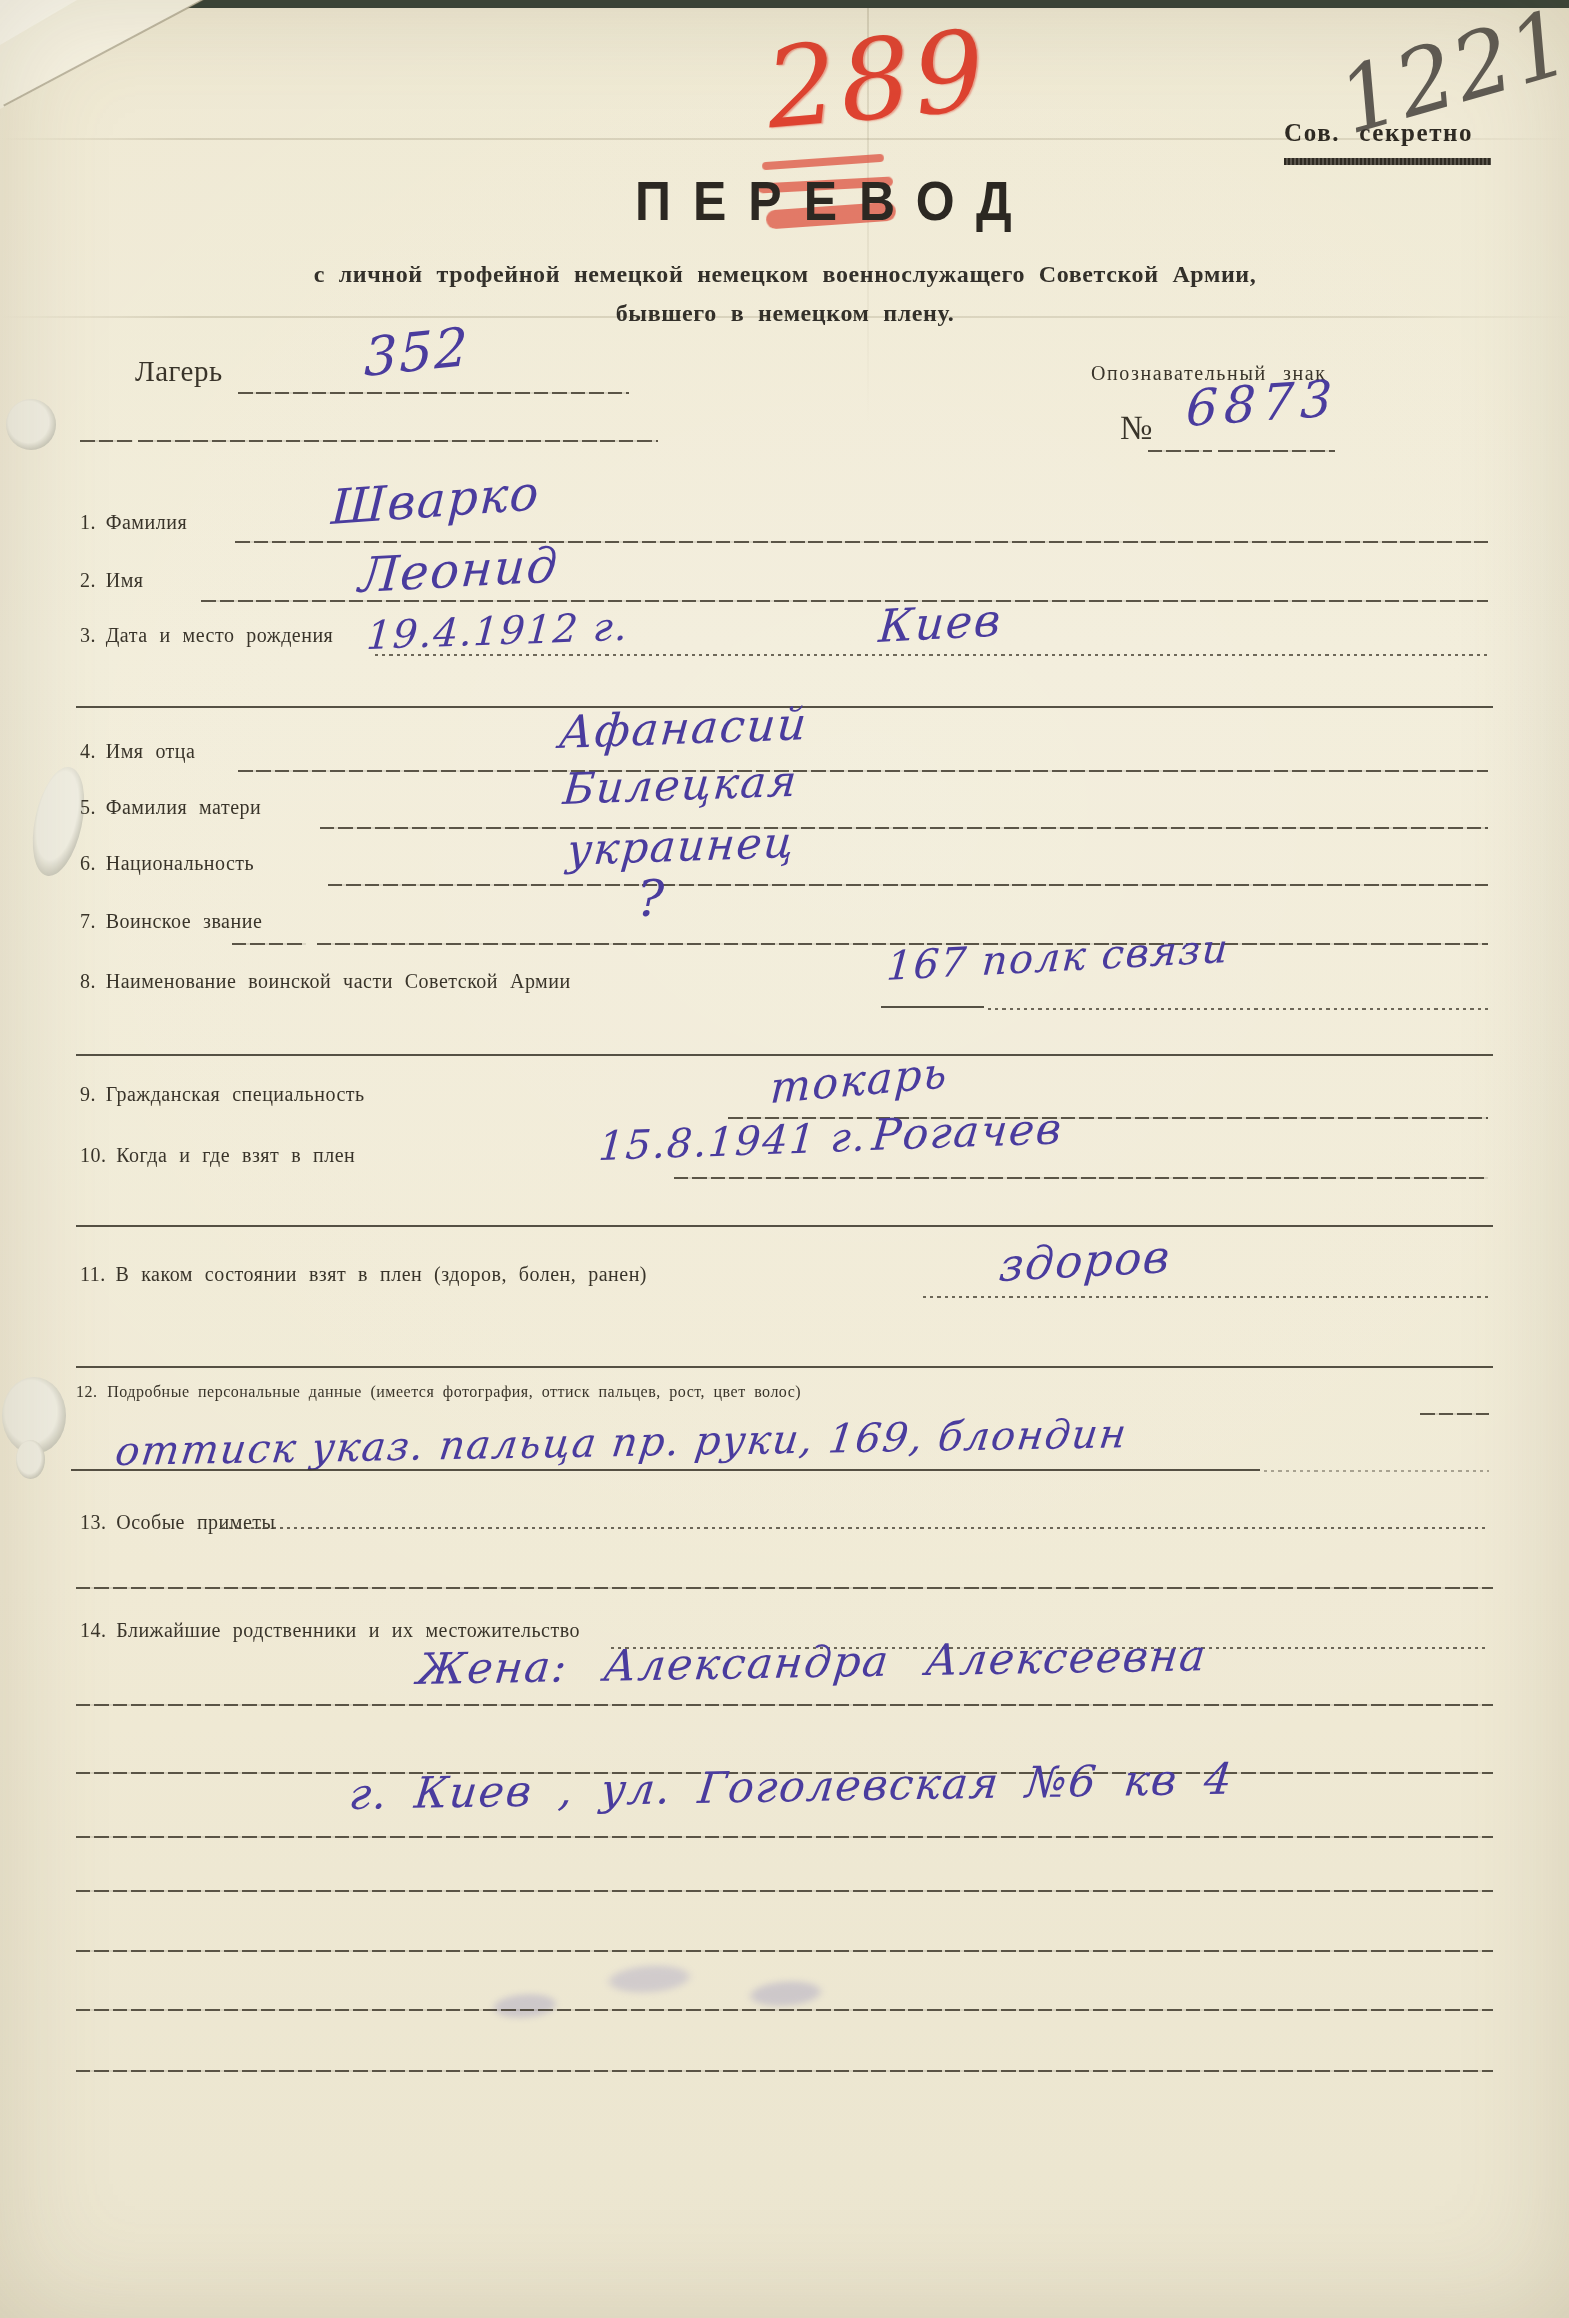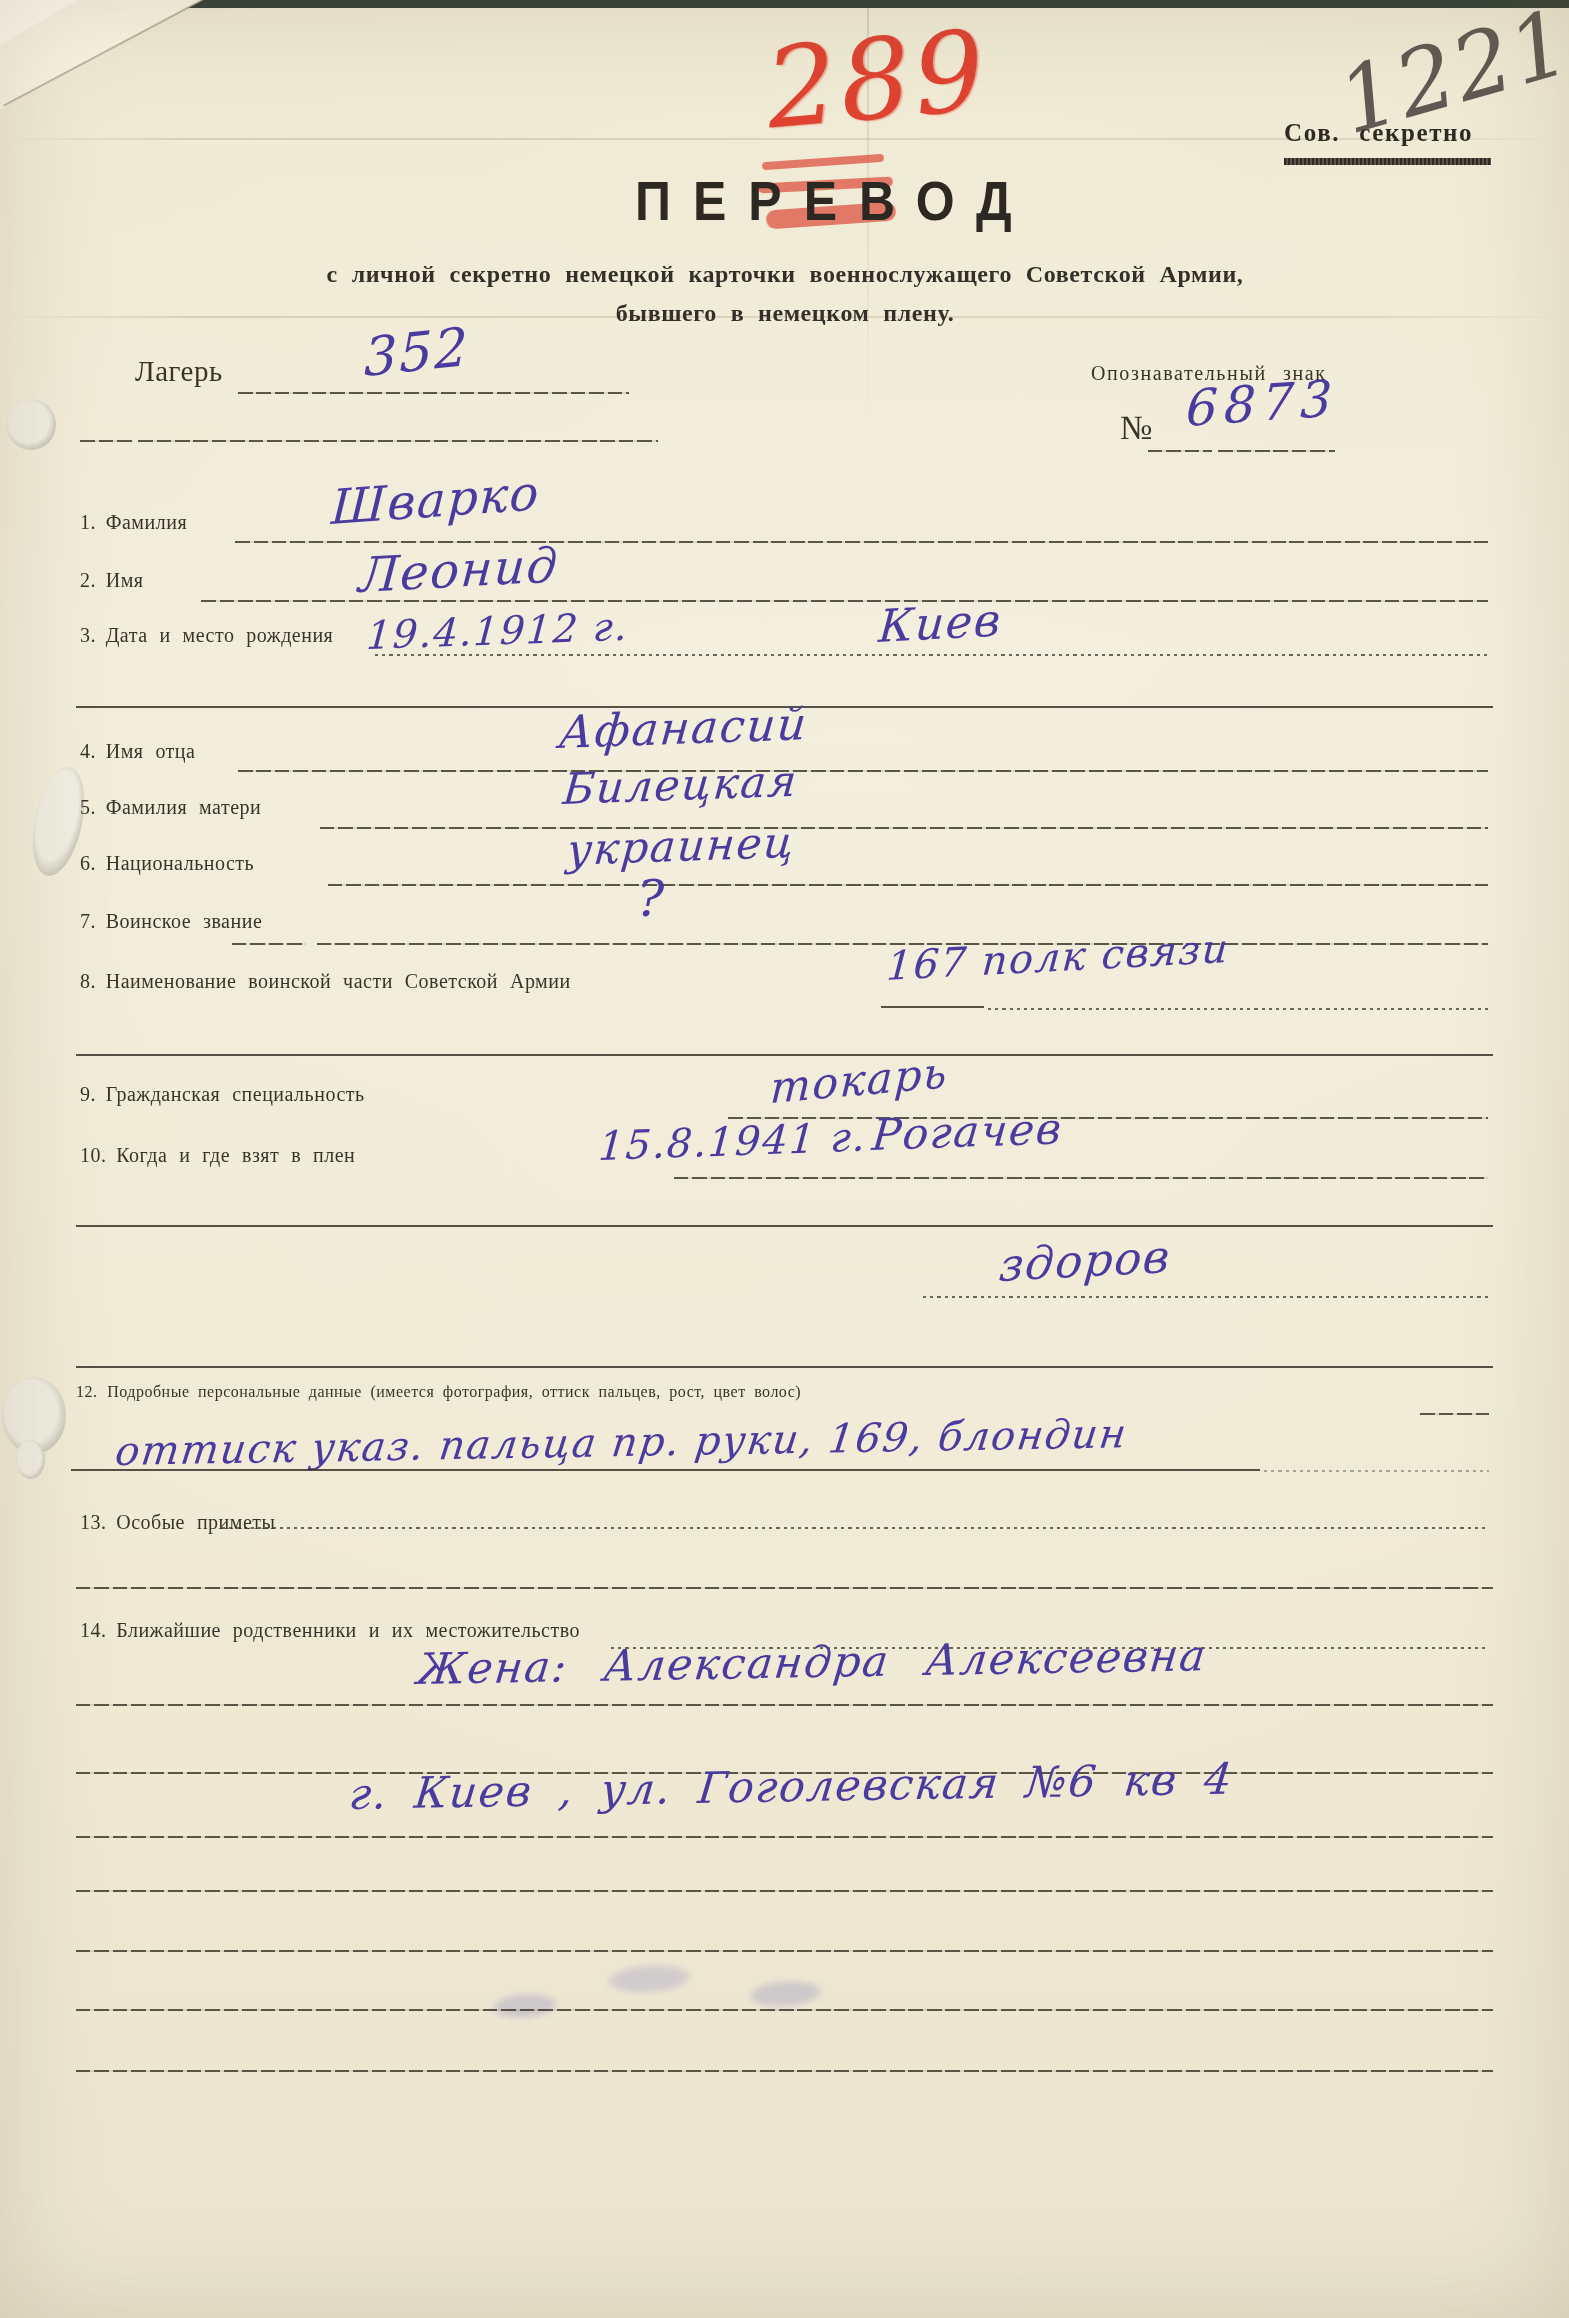--- a/index.html
+++ b/index.html
@@ -73,21 +73,21 @@
 
   <div class="red-num" style="left:766px;top:14.5px;">289</div>
   <div class="redmark" style="left:762px;top:158px;width:122px;height:8px;transform:rotate(-4deg);"></div>
   <div class="redmark" style="left:758px;top:180px;width:135px;height:9.7px;transform:rotate(-3deg);"></div>
   <div class="redmark" style="left:766px;top:206px;width:130px;height:19.3px;transform:rotate(-4deg);"></div>
   <div class="secret" style="left:1284px;top:119px;">Сов.  секретно</div>
   <div class="secret-bar" style="left:1284px;top:158px;width:207px;"></div>
   <div class="pencil-num" style="left:1337px;top:19.3px;">1221</div>
 
   <div class="big-title" style="left:635px;top:172px;">ПЕРЕВОД</div>
-  <div class="subtitle" style="top:261px;">с личной секретно немецкой карточки военнослужащего Советской Армии,</div>
+  <div class="subtitle" style="top:261px;">с личной трофейной немецкой немецком военнослужащего Советской Армии,</div>
   <div class="subtitle" style="top:300px;">бывшего в немецком  плену.</div>
 
   <div class="lbl" style="left:135px;top:355px;font-size:29px;">Лагерь</div>
   <div class="hw" style="left:364px;top:327px;font-size:53px;transform:rotate(-6deg) skewX(-6deg);">352</div>
   <div class="ln" style="left:238px;top:392px;width:391px;"></div>
   <div class="ln" style="left:80px;top:440px;width:53px;"></div>
   <div class="ln" style="left:138px;top:440px;width:520px;"></div>
 
   <div class="lbl" style="left:1091px;top:362px;letter-spacing:1.6px;word-spacing:9.7px;">Опознавательный знак</div>
   <div class="lbl" style="left:1120px;top:409px;font-size:34px;">№</div>
@@ -138,20 +138,21 @@
   <div class="ln" style="left:728px;top:1117px;width:760px;"></div>
   <div class="hw" style="left:769px;top:1063px;font-size:43px;transform:rotate(-5deg) skewX(-8deg);">токарь</div>
 
   <div class="lbl" style="left:80px;top:1144px;"><span class="num">10.</span><span>Когда и где взят в плен</span></div>
   <div class="ln" style="left:674px;top:1177px;width:814px;"></div>
   <div class="hw" style="left:597px;top:1123px;font-size:40px;transform:rotate(-2deg) skewX(-6deg);">15.8.1941 г.</div>
   <div class="hw" style="left:870px;top:1110px;font-size:43px;transform:rotate(-2deg) skewX(-7deg);">Рогачев</div>
 
   <div class="ln solid" style="left:76px;top:1225px;width:1417px;"></div>
 
+  <div class="lbl" style="left:80px;top:1263px;"><span class="num">11.</span><span>В каком состоянии взят в плен (здоров, болен, ранен)</span></div>
   <div class="ln dot" style="left:923px;top:1296px;width:565px;"></div>
   <div class="hw" style="left:997px;top:1239px;font-size:45px;transform:rotate(-3deg) skewX(-8deg);">здоров</div>
 
   <div class="ln solid" style="left:76px;top:1366px;width:1417px;"></div>
 
   <div class="lbl" style="left:76px;top:1383px;font-size:16px;word-spacing:4px;"><span class="num">12.</span><span>Подробные персональные данные (имеется фотография, оттиск пальцев, рост, цвет волос)</span></div>
   <div class="ln" style="left:1420px;top:1413px;width:69px;"></div>
   <div class="hw" style="left:113px;top:1428px;font-size:40px;transform:rotate(-1deg) skewX(-8deg);">оттиск указ. пальца пр. руки, 169, блондин</div>
   <div class="ln solid" style="left:71px;top:1469px;width:1189px;"></div>
   <div class="ln dot faint" style="left:1264px;top:1470px;width:225px;"></div>

